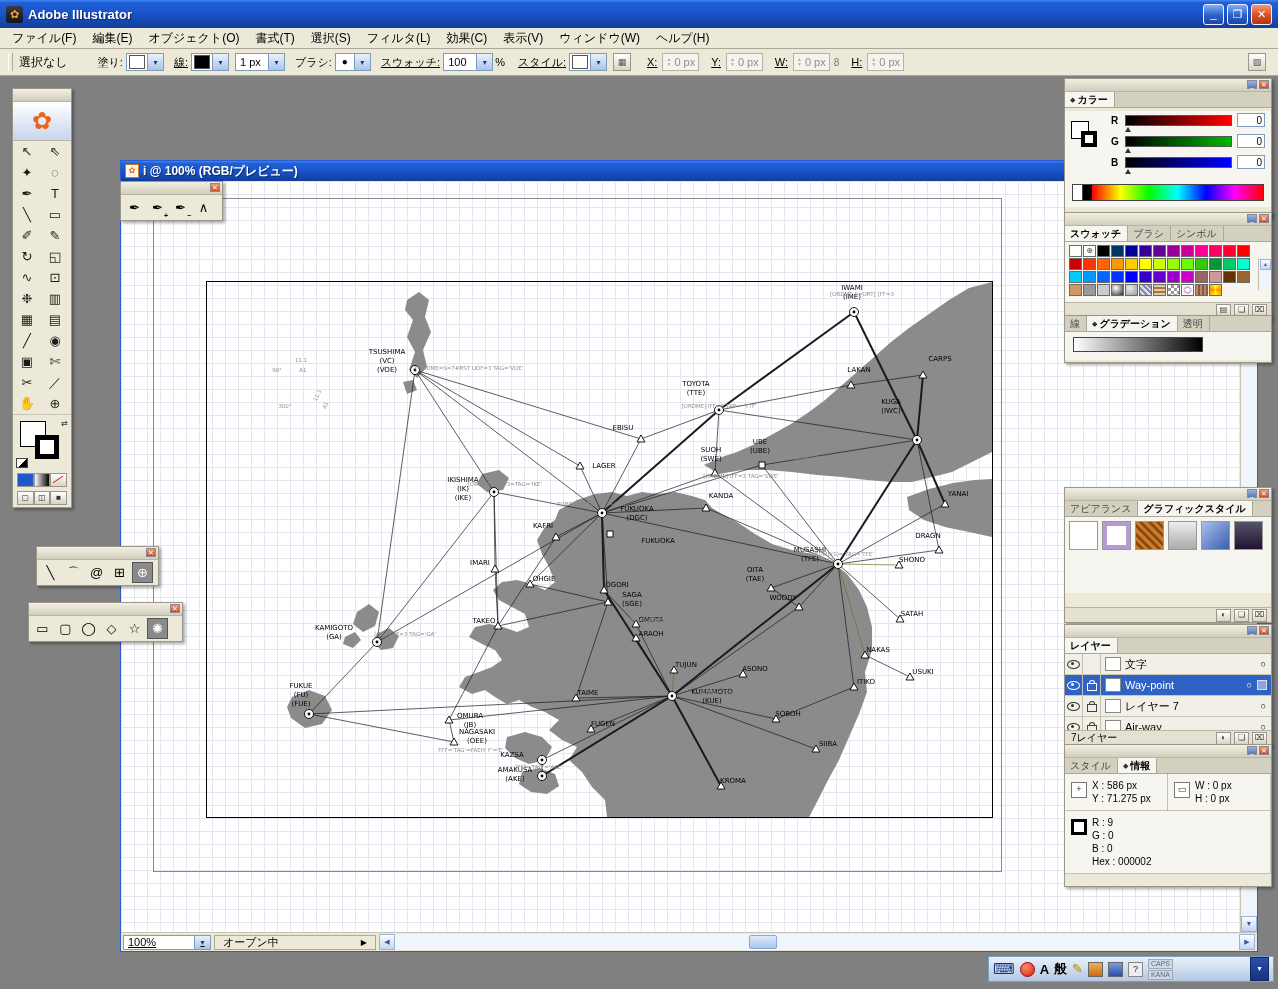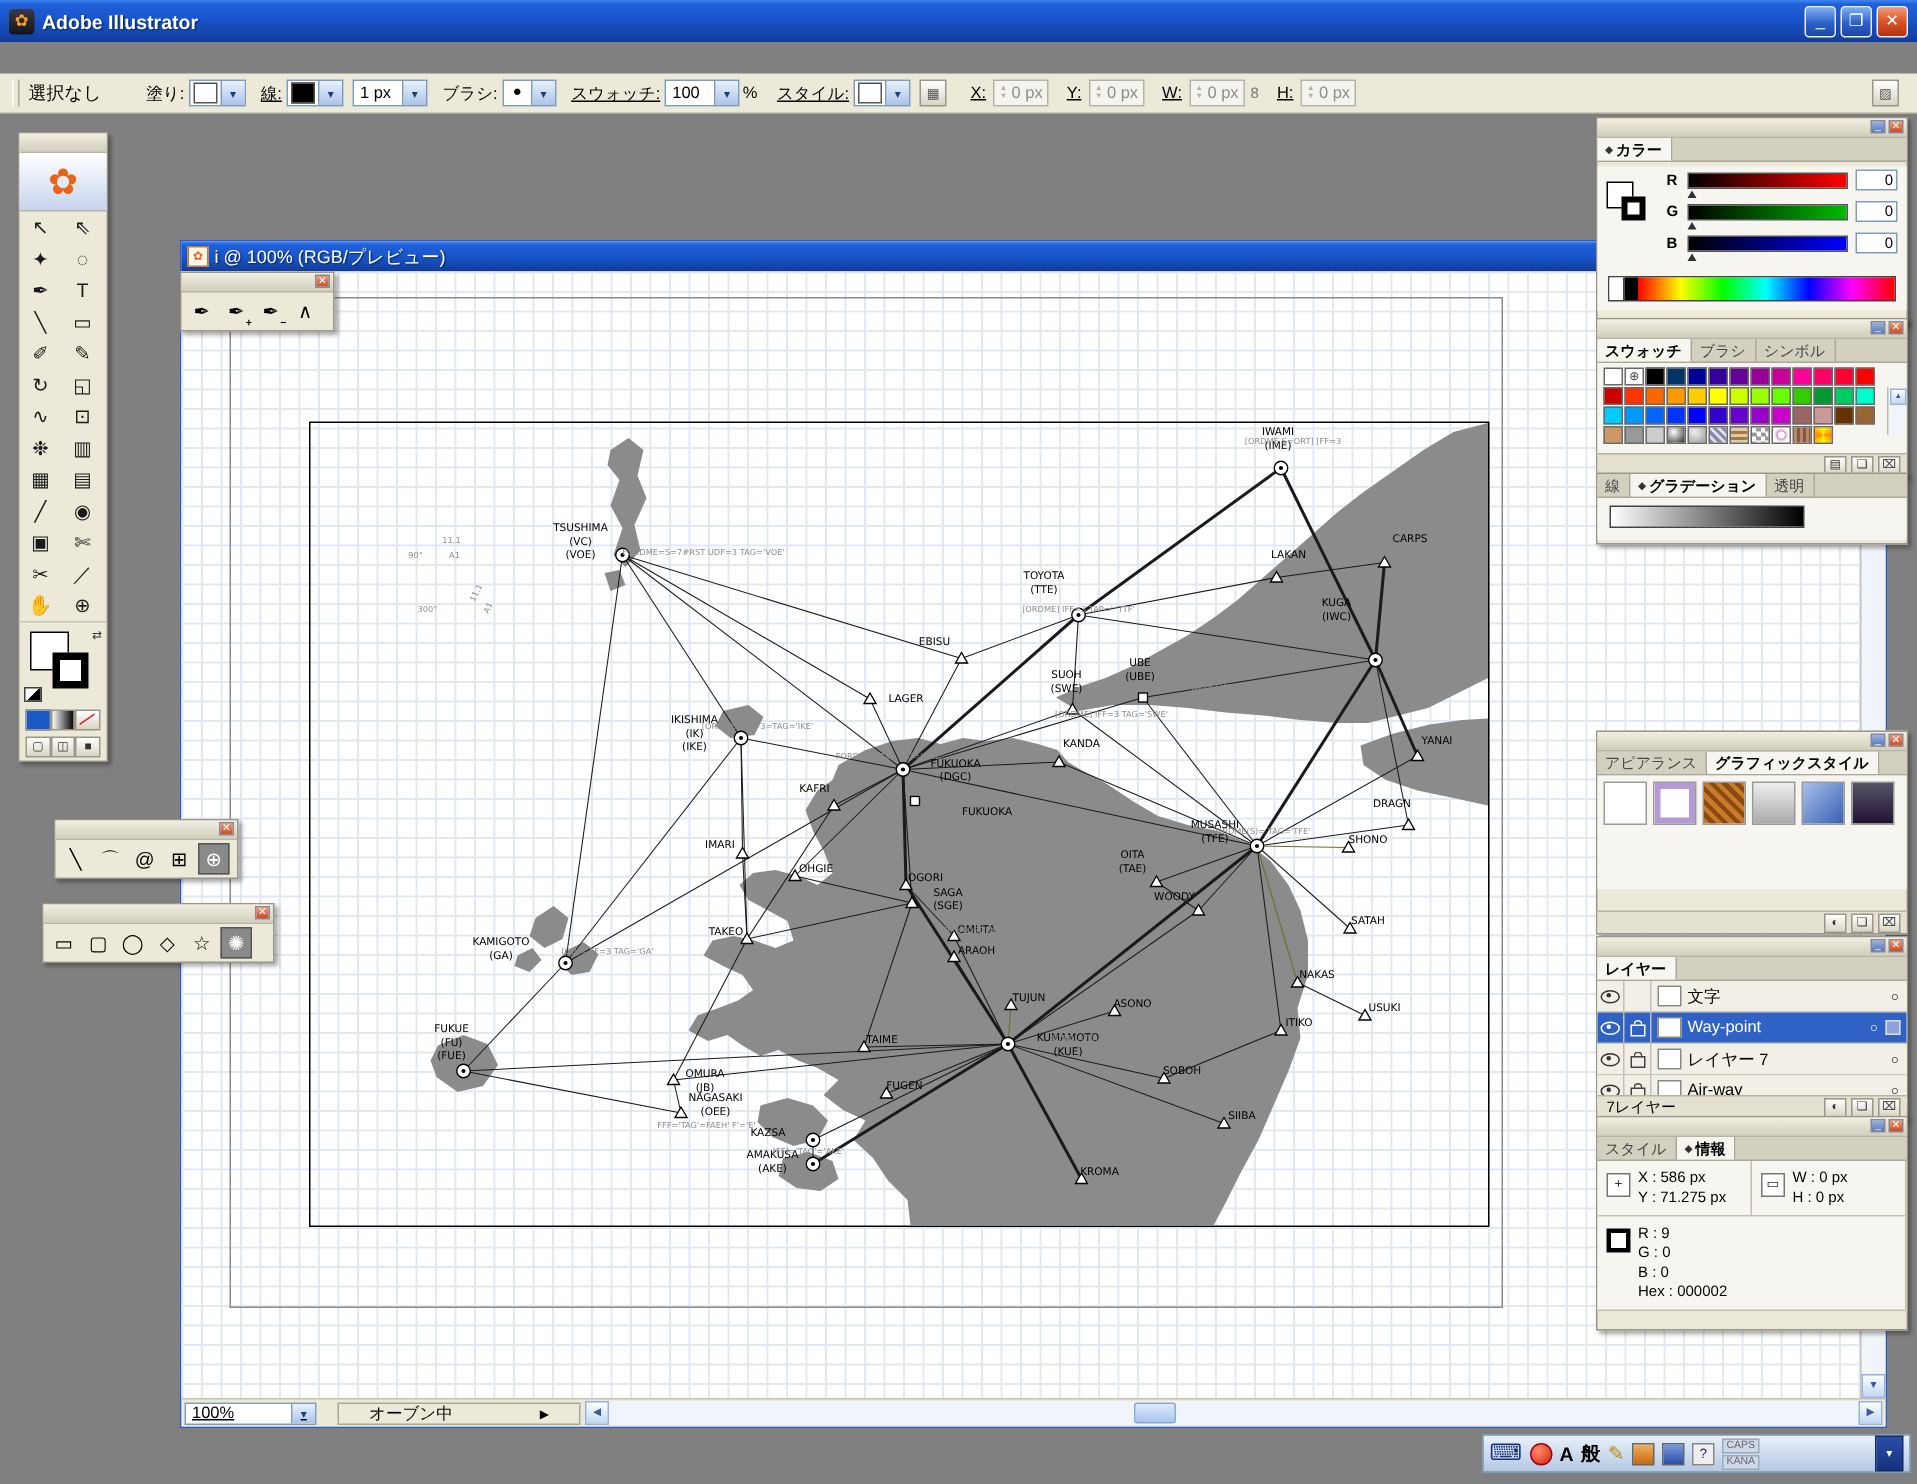--- a/index.html
+++ b/index.html
@@ -74,21 +74,21 @@
 .ticon.pressed{background:#8a8a8a;color:#fff;border:1px solid #555;box-sizing:border-box;}
 
 
 #docwin{position:absolute;left:120px;top:160px;width:1138px;height:792px;background:#ece9d8;
   border:1px solid #2a5ad4;box-sizing:border-box;}
 .doc-titlebar{position:absolute;left:0;top:0;right:0;height:20px;
   background:linear-gradient(180deg,#3d86f0 0%,#1f5fd8 12%,#1a55cc 50%,#123f9e 95%);
   display:flex;align-items:center;padding:0 4px;}
 .doc-icon{width:12px;height:12px;background:#fff7ea;border:1px solid #c87820;color:#e8641b;
   font-size:8px;line-height:12px;text-align:center;margin-right:4px;}
-.doc-title{color:#fff;font-weight:normal;font-size:12px;text-shadow:1px 1px 1px #0a2a6a;text-align:center;}
+.doc-title{color:#fff;font-weight:bold;font-size:12px;text-shadow:1px 1px 1px #0a2a6a;text-align:center;}
 .doc-btns{margin-left:auto;display:flex;}
 .doc-btn{width:15px;height:14px;border-radius:2px;border:1px solid #eef;color:#fff;font-size:8px;
   line-height:12px;text-align:center;margin-left:2px;box-sizing:border-box;}
 .doc-btn.mn,.doc-btn.mx{background:linear-gradient(#7fb0f4,#2a60c8 55%,#1c48a8);}
 .doc-btn.cl{background:linear-gradient(#f09a76,#da5226 50%,#b23310);}
 #canvas{position:absolute;left:0;top:20px;right:16px;bottom:19px;background:#fff;overflow:hidden;
   background-image:linear-gradient(#e2e8f2 1px,transparent 1px),linear-gradient(90deg,#e2e8f2 1px,transparent 1px);
   background-size:13px 13px;}
 .page-bound{position:absolute;left:32px;top:17px;width:847px;height:672px;border:1px solid #8a8a8a;}
 #artboard{position:absolute;left:85px;top:100px;width:785px;height:535px;border:1px solid #000;}
@@ -107,21 +107,21 @@
   border-left:1px solid #c8c4b4;display:flex;flex-direction:column;}
 .scroll-btn{width:16px;height:16px;background:linear-gradient(#fdfefe,#c2d6f2);border:1px solid #98b4dc;
   color:#3a5a9c;font-size:7px;text-align:center;line-height:14px;box-sizing:border-box;flex:none;}
 .vs-track{flex:1;position:relative;}
 .vs-thumb{position:absolute;left:1px;right:1px;top:5px;height:42px;border:1px solid #88a8d8;border-radius:2px;
   background:linear-gradient(90deg,#dfeafc,#aac4ee);}
 .doc-status{position:absolute;left:0;bottom:0;right:0;height:19px;background:#ece9d8;border-top:1px solid #c8c4b4;
   display:flex;align-items:center;padding:0 2px;box-sizing:border-box;}
 .zoom-combo{width:88px;height:15px;text-decoration:underline;}
 .status-combo{width:162px;height:15px;border:1px solid #aca899;background:#ece9d8;display:inline-flex;
-  align-items:center;padding:0 20px;font-size:11px;box-sizing:border-box;margin-left:14px;}
+  align-items:center;padding:0 8px;font-size:11px;box-sizing:border-box;margin-left:3px;}
 .status-pop{margin-left:auto;font-size:8px;}
 .hscroll{flex:1;display:flex;align-items:center;height:16px;background:#f0f5fb;margin-left:3px;}
 .hs-track{flex:1;position:relative;height:16px;}
 .hs-thumb{position:absolute;top:1px;bottom:1px;left:42%;width:26px;border:1px solid #88a8d8;border-radius:2px;
   background:linear-gradient(#dfeafc,#aac4ee);}
 
 
 .tabs{display:flex;height:15px;background:#d4d0c0;border-bottom:1px solid #aca899;font-size:10px;align-items:flex-end;}
 .tab{padding:1px 6px 1px 5px;border-right:1px solid #aca899;color:#444;display:flex;align-items:center;gap:2px;height:13px;}
 .tab.active{background:#f6f5ef;color:#000;font-weight:bold;}
@@ -238,20 +238,34 @@
   <div class="titlebar">
     <span class="app-icon">✿</span>
     <span class="wtitle">Adobe Illustrator</span>
     <span class="winbtns">
       <span class="winbtn mn">_</span>
       <span class="winbtn mx">❐</span>
       <span class="winbtn cl">✕</span>
     </span>
   </div>
 
+  <div class="menubar">
+      <span id="menu-items" style="display:flex">
+        <div class="menu-item">ファイル(F)</div>
+        <div class="menu-item">編集(E)</div>
+        <div class="menu-item">オブジェクト(O)</div>
+        <div class="menu-item">書式(T)</div>
+        <div class="menu-item">選択(S)</div>
+        <div class="menu-item">フィルタ(L)</div>
+        <div class="menu-item">効果(C)</div>
+        <div class="menu-item">表示(V)</div>
+        <div class="menu-item">ウィンドウ(W)</div>
+        <div class="menu-item">ヘルプ(H)</div>
+      </span>
+    </div>
 
   <div class="optionsbar">
     <span class="grip"></span>
     <span style="margin-right:20px">選択なし</span>
     <span class="ob-label">塗り:</span>
     <span class="combo">
         <span class="sw white"></span>
         <span class="arrow">▾</span>
       </span>
     <span class="ob-label lnk">線:</span>

